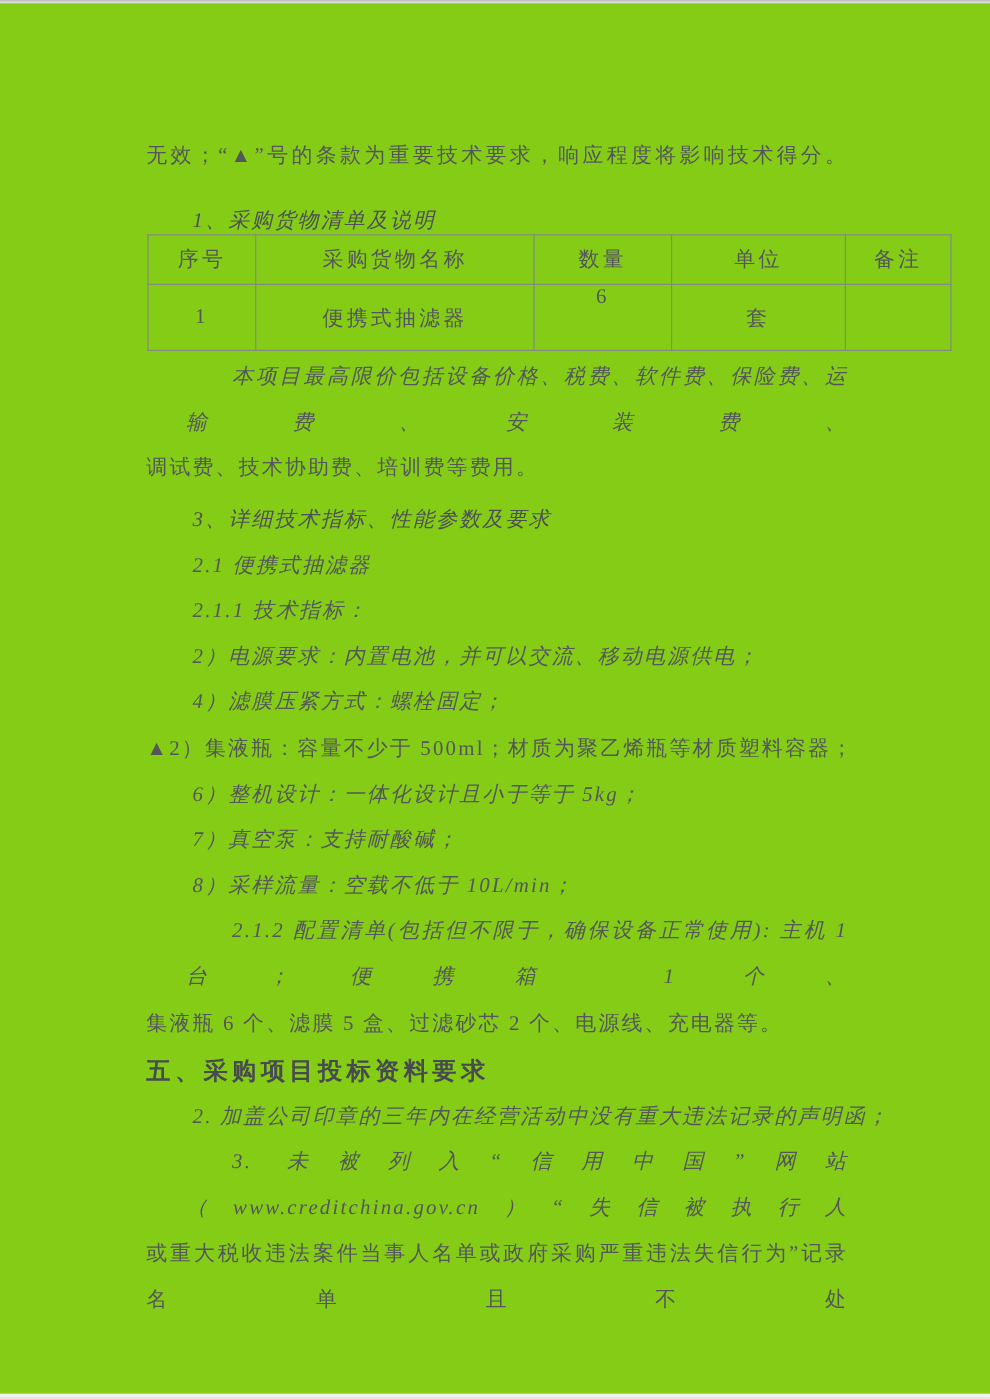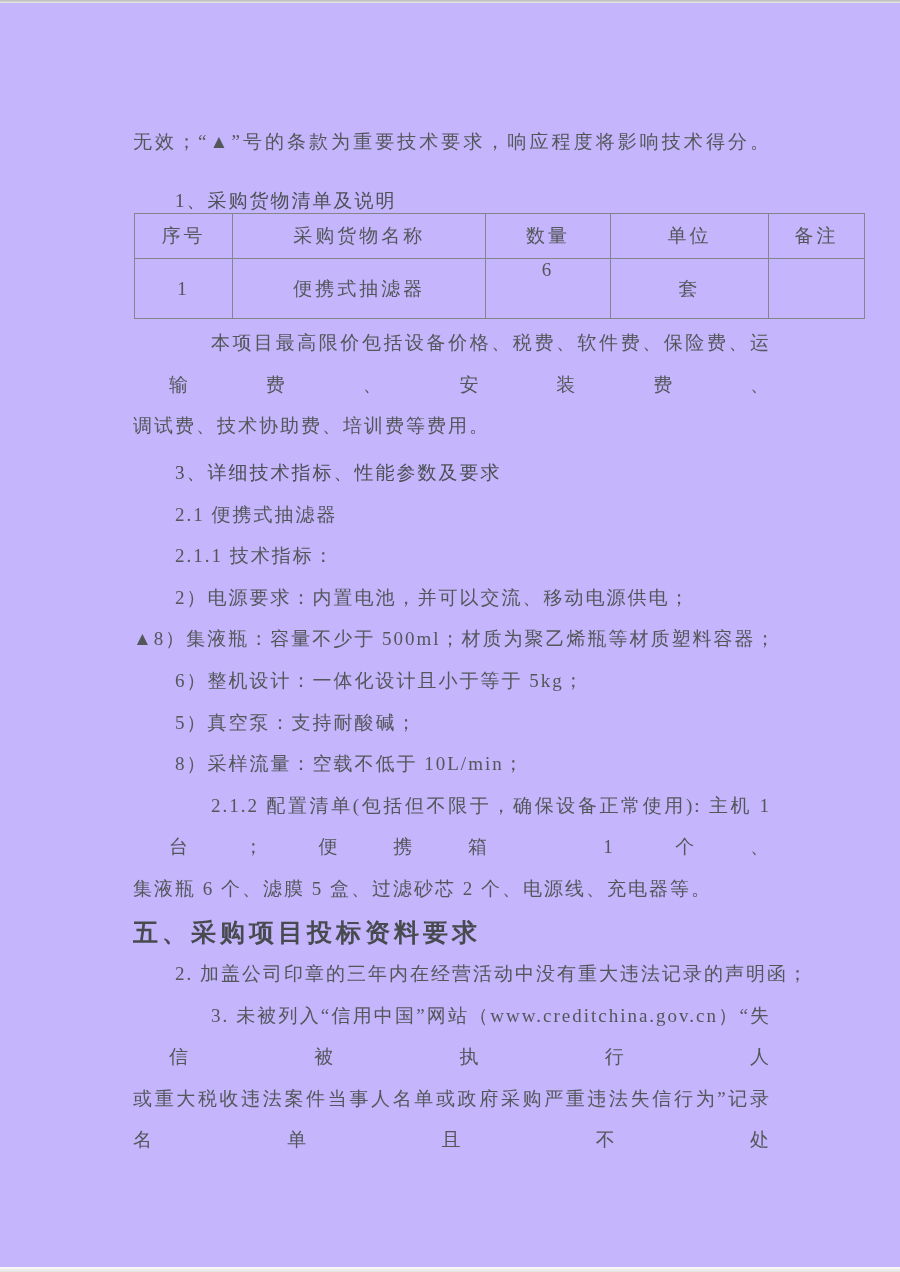--- a/index.html
+++ b/index.html
@@ -5,21 +5,21 @@
   html, body {
     margin: 0;
     padding: 0;
     background: #e9e9e7;
   }
   .page {
     position: relative;
     width: 900px;
     height: 1272px;
     margin: 0 auto;
-    background: #c4b5fd;
+    background: #84cc16;
     overflow: hidden;
     font-family: "Liberation Serif", "DejaVu Serif", serif;
     color: #54575a;
   }
   .scan-edge-top {
     position: absolute;
     top: 0; left: 0; right: 0;
     height: 3px;
     background: linear-gradient(to bottom, #b9b9b7, #e9e9e7);
   }
@@ -34,39 +34,39 @@
     left: 133px;
     top: 121px;
     width: 638px;
     font-size: 19px;
     letter-spacing: 2px;
   }
   .line {
     line-height: 41.6px;
     white-space: nowrap;
   }
-  .indent { padding-left: 42px; }
+  .indent { padding-left: 42px; font-style: italic; }
   .fill {
     white-space: normal;
     text-align: justify;
     text-align-last: justify;
   }
   .fill.indent {
     padding-left: 0;
     text-indent: 42px;
     margin-left: 36px;
   }
   .h1 {
     margin-top: 17px;
     color: #4d5054;
   }
   .h2 { margin-top: 5px; color: #4d5054; }
   .h-major {
     margin-top: 2px;
-    font-size: 25px;
+    font-size: 22px;
     font-weight: bold;
     letter-spacing: 4px;
     color: #474a4e;
   }
   table.goods {
     border-collapse: collapse;
     table-layout: fixed;
     width: 731px;
     margin: -8px 0 3px 1px;
     letter-spacing: 3px;
@@ -130,23 +130,24 @@
     </table>
 
     <div class="line fill indent" style="margin-top:3px;">本项目最高限价包括设备价格、税费、软件费、保险费、运输费、安装费、</div>
     <div class="line">调试费、技术协助费、培训费等费用。</div>
 
     <div class="line indent h2">3、详细技术指标、性能参数及要求</div>
     <div class="line indent">2.1 便携式抽滤器</div>
     <div class="line indent">2.1.1 技术指标：</div>
 
     <div class="line indent">2）电源要求：内置电池，并可以交流、移动电源供电；</div>
-    <div class="line">▲8）集液瓶：容量不少于 500ml；材质为聚乙烯瓶等材质塑料容器；</div>
+    <div class="line indent">4）滤膜压紧方式：螺栓固定；</div>
+    <div class="line">▲2）集液瓶：容量不少于 500ml；材质为聚乙烯瓶等材质塑料容器；</div>
     <div class="line indent">6）整机设计：一体化设计且小于等于 5kg；</div>
-    <div class="line indent">5）真空泵：支持耐酸碱；</div>
+    <div class="line indent">7）真空泵：支持耐酸碱；</div>
     <div class="line indent">8）采样流量：空载不低于 10L/min；</div>
 
     <div class="line fill indent">2.1.2 配置清单(包括但不限于，确保设备正常使用): 主机 1 台；便携箱 1 个、</div>
     <div class="line">集液瓶 6 个、滤膜 5 盒、过滤砂芯 2 个、电源线、充电器等。</div>
 
     <div class="line h-major">五、采购项目投标资料要求</div>
 
     <div class="line indent">2. 加盖公司印章的三年内在经营活动中没有重大违法记录的声明函；</div>
     <div class="line fill indent">3. 未被列入“信用中国”网站（www.creditchina.gov.cn）“失信被执行人</div>
     <div class="line fill">或重大税收违法案件当事人名单或政府采购严重违法失信行为”记录名单且不处</div>

